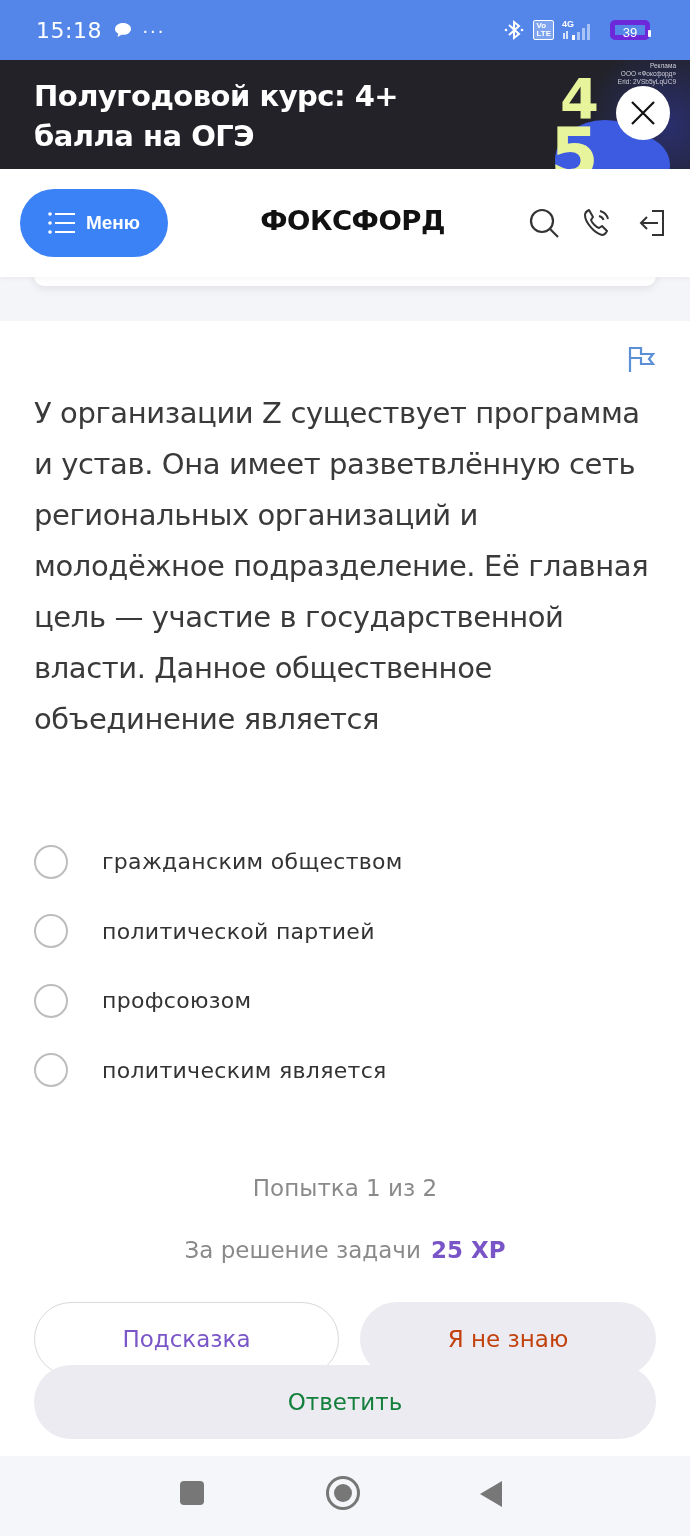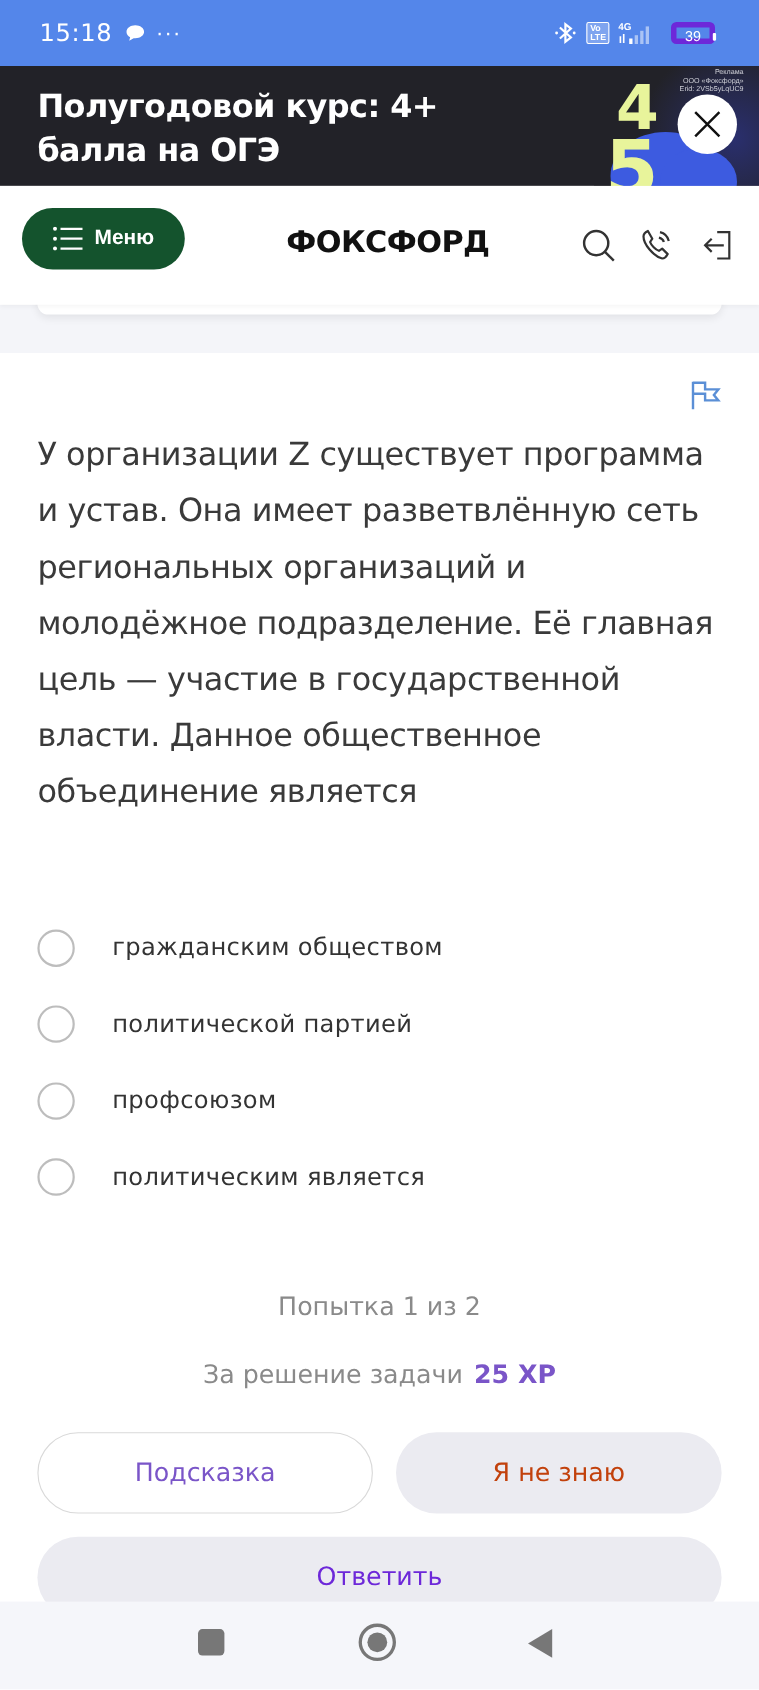--- a/index.html
+++ b/index.html
@@ -24,21 +24,21 @@
     .ad-art { position: absolute; right: 0; top: 0; width: 150px; height: 109px; background: radial-gradient(circle at 85% 60%, #2a2f6e 0%, #222228 60%); }
     .ad-blob { position: absolute; left: 15px; top: 60px; width: 100px; height: 80px; border-radius: 50%; background: #3d5be0; }
     .ad-blob2 { position: absolute; left: 60px; top: 75px; width: 70px; height: 60px; border-radius: 50%; background: #3d5be0; }
     .ad-four { position: absolute; left: 20px; top: 6px; font-size: 56px; font-weight: bold; color: #e8f49b; font-family: "DejaVu Sans", sans-serif; }
     .ad-five { position: absolute; left: 10px; top: 52px; font-size: 70px; font-weight: bold; color: #e8f49b; font-family: "DejaVu Sans", sans-serif; }
     .ad-legal { position: absolute; right: 14px; top: 2px; color: #cfd0d8; font-size: 6.5px; line-height: 8px; text-align: right; }
     .ad-close { position: absolute; left: 76px; top: 26px; width: 54px; height: 54px; border-radius: 50%; background: #fff; display: flex; align-items: center; justify-content: center; }
 
     
     .header { position: absolute; left: 0; top: 169px; width: 690px; height: 108px; background: #fff; z-index: 3; box-shadow: 0 2px 4px rgba(0,0,0,0.04); }
-    .menu-btn { position: absolute; left: 20px; top: 20px; width: 148px; height: 56px; border-radius: 34px; background: #14532d; color: #fff; display: flex; align-items: center; justify-content: center; gap: 10px; font-size: 19px; font-weight: bold; }
+    .menu-btn { position: absolute; left: 20px; top: 20px; width: 148px; height: 68px; border-radius: 34px; background: #3b82f6; color: #fff; display: flex; align-items: center; justify-content: center; gap: 10px; font-size: 19px; font-weight: bold; }
     .logo { position: absolute; left: 262px; top: 36px; font-size: 27px; font-weight: 900; color: #111; letter-spacing: -0.5px; font-family: "DejaVu Sans", sans-serif; transform: scaleX(1.02); }
     .hdr-icon { position: absolute; top: 37px; width: 34px; height: 34px; }
 
     
     .card-peek { position: absolute; left: 34px; top: 262px; width: 622px; height: 24px; background: #fff; border-radius: 0 0 10px 10px; box-shadow: 0 3px 8px rgba(0,0,0,0.08); z-index: 2; }
     .gray-band { position: absolute; left: 0; top: 277px; width: 690px; height: 44px; background: #f4f5f9; }
 
     
     .content { position: absolute; left: 0; top: 321px; width: 690px; height: 1135px; background: #fff; }
     .flag { position: absolute; left: 627px; top: 24px; width: 30px; height: 28px; }
@@ -49,21 +49,21 @@
     .radio { width: 34px; height: 34px; border-radius: 50%; border: 2px solid #bdbdbd; background: #fff; flex: none; }
     .option-label { margin-left: 34px; font-size: 22px; color: #333; font-family: "DejaVu Sans", sans-serif; letter-spacing: 0.3px; }
 
     .attempt { position: absolute; left: 0; top: 854px; width: 690px; text-align: center; font-size: 23px; color: #8a8a8a; font-family: "DejaVu Sans", sans-serif; }
     .reward { position: absolute; left: 0; top: 916px; width: 690px; text-align: center; font-size: 23px; color: #8a8a8a; font-family: "DejaVu Sans", sans-serif; }
     .reward-xp { color: #7a55c8; font-weight: bold; margin-left: 10px; }
 
     .btn { position: absolute; height: 74px; border-radius: 37px; display: flex; align-items: center; justify-content: center; font-size: 23px; font-family: "DejaVu Sans", sans-serif; }
     .btn-hint { left: 34px; top: 981px; width: 305px; border: 1.5px solid #d9d9d9; background: #fff; color: #7a55c8; }
     .btn-dontknow { left: 360px; top: 981px; width: 296px; background: #ebebf1; color: #c2410c; }
-    .btn-answer { left: 34px; top: 1076px; width: 622px; background: #ebebf1; color: #6d28d9; }
+    .btn-answer { left: 34px; top: 1044px; width: 622px; background: #ebebf1; color: #15803d; }
 
     
     .navbar { position: absolute; left: 0; top: 1456px; width: 690px; height: 80px; background: #f5f6fa; z-index: 4; }
     .nav-recent { position: absolute; left: 180px; top: 25px; width: 24px; height: 24px; border-radius: 4px; background: #777; }
     .nav-home { position: absolute; left: 326px; top: 20px; width: 34px; height: 34px; border-radius: 50%; border: 3px solid #777; display: flex; align-items: center; justify-content: center; }
     .nav-home-dot { width: 18px; height: 18px; border-radius: 50%; background: #777; }
     .nav-back { position: absolute; left: 480px; top: 25px; width: 0; height: 0; border-top: 13px solid transparent; border-bottom: 13px solid transparent; border-right: 22px solid #777; }
   </style>
 </head>
 <body>

